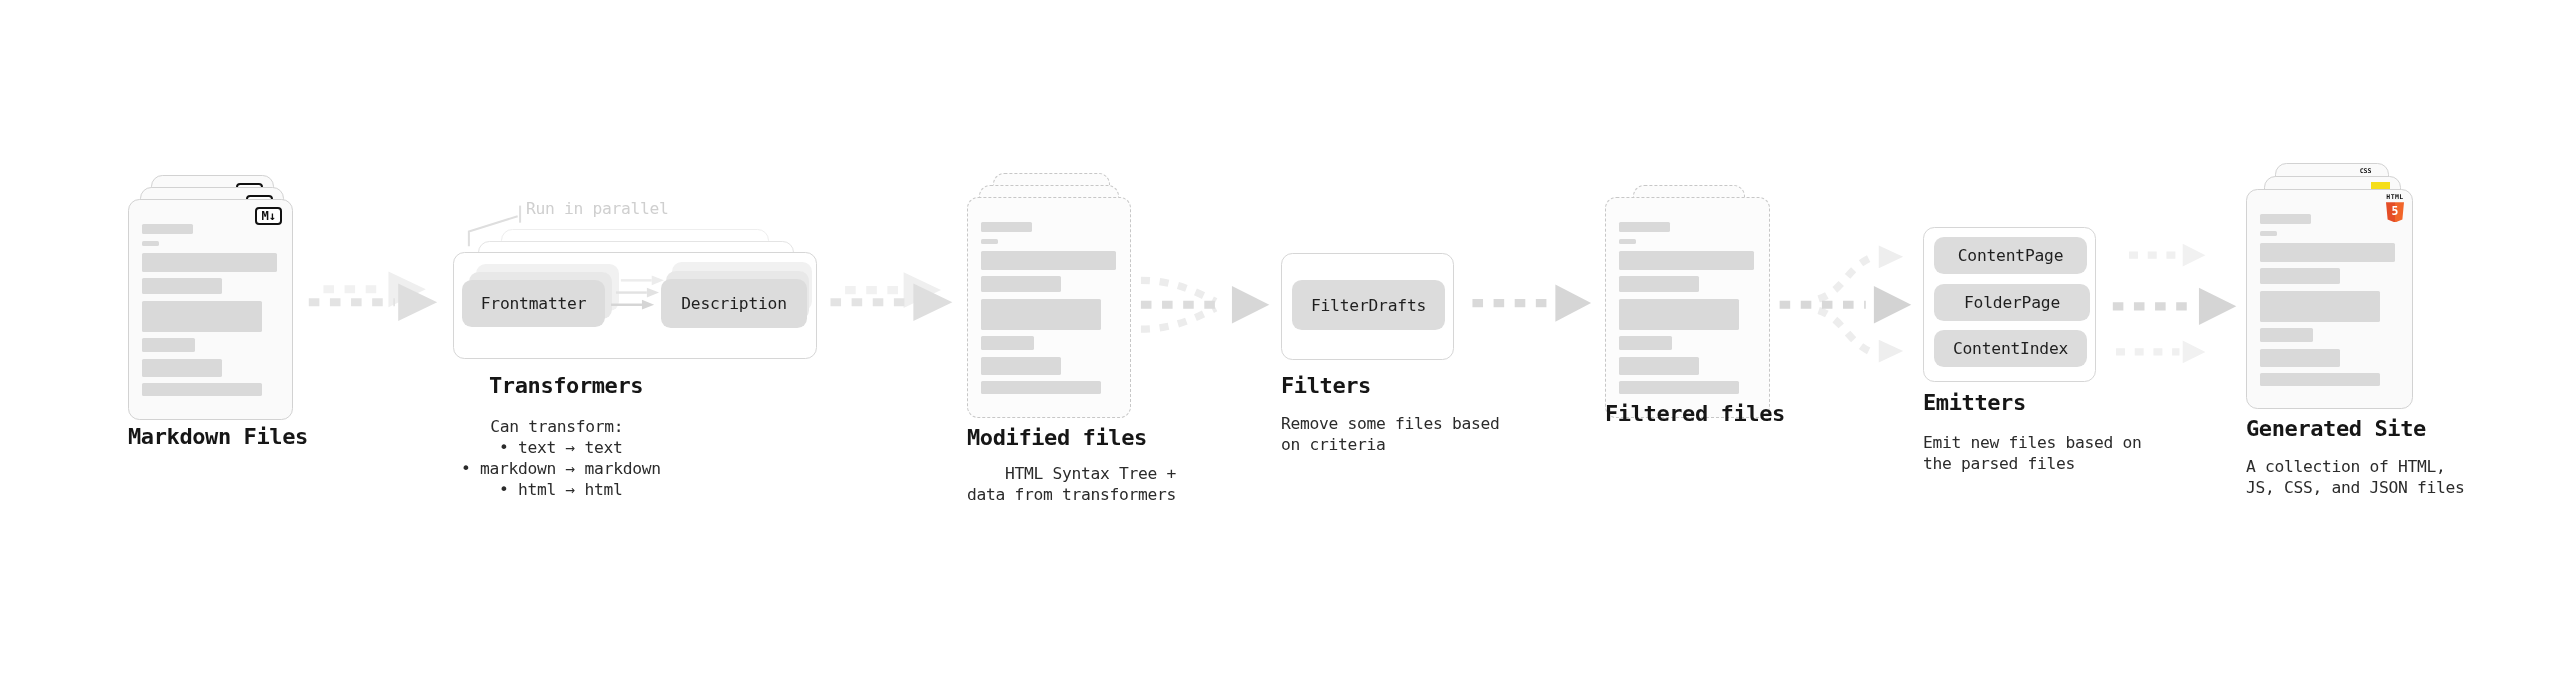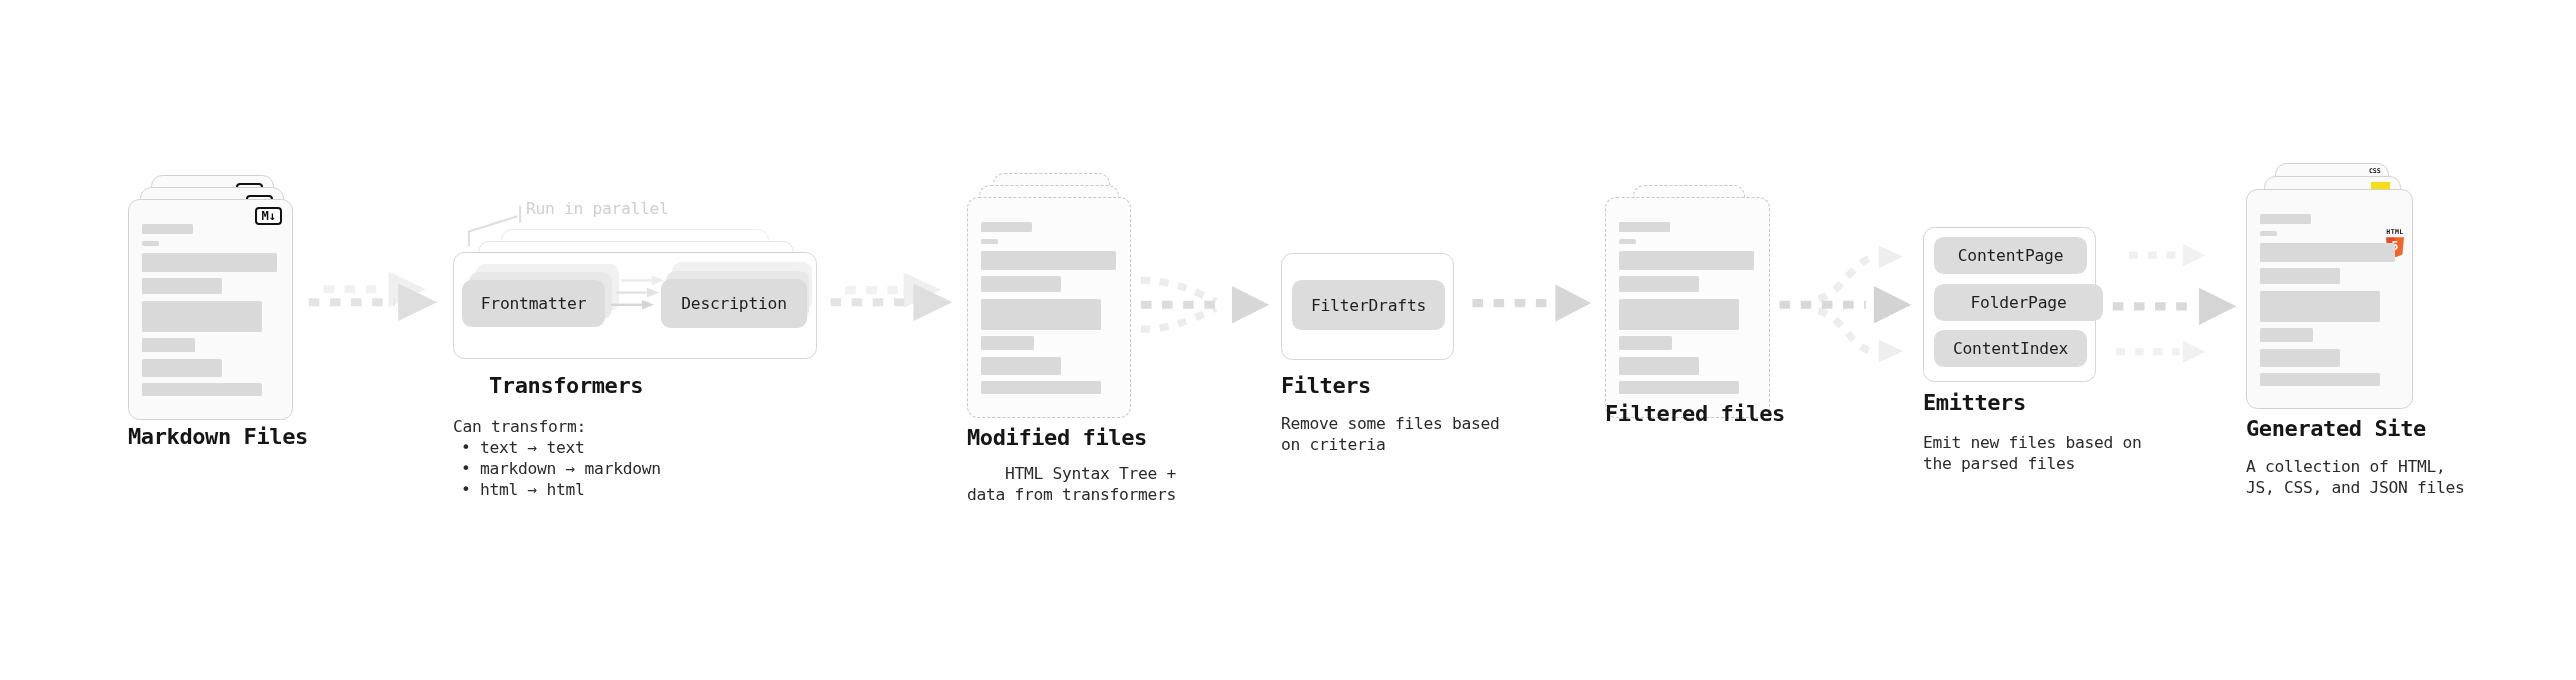--- a/index.html
+++ b/index.html
@@ -19,25 +19,25 @@
   .b1{width:51px;height:10.6px}.b2{width:17px;height:5.7px}.b3{width:135px;height:18.7px}
   .b4{width:80px;height:16.3px}.b5{width:120px;height:31px}.b6{width:53px;height:14px}
   .b7{width:80px;height:18px}.b8{width:120px;height:13px}
   
   .badge-md{
     position:absolute;top:7.3px;right:9.8px;background:#ffffff;color:#111111;
     border:2.4px solid #111111;border-radius:4.1px;font-size:12.2px;font-weight:bold;
     line-height:12.2px;padding:0.8px 4.1px;letter-spacing:0px;
   }
   
-  .badge-css{position:absolute;top:4.1px;right:7.3px;width:21px;text-align:right;
+  .badge-css{position:absolute;top:4.1px;right:7.3px;width:21px;text-align:left;
     font-size:6.5px;font-weight:bold;color:#111;line-height:7.3px;}
   .badge-css .bar{height:3.3px;background:#2d5be9;margin-top:0.8px;}
   .badge-js{position:absolute;top:4.9px;right:9.8px;width:19.5px;height:10.6px;background:#f5de19;}
-  .html5{position:absolute;top:4.1px;right:6.5px;width:21px;text-align:center;margin-top:35px;}
+  .html5{position:absolute;top:4.1px;right:6.5px;width:21px;text-align:center;}
   .html5 .word{font-size:6.5px;font-weight:bold;color:#111;letter-spacing:0.4px;line-height:7.3px;}
   .html5 .shield{
     width:18px;height:20.3px;margin:0.8px auto 0;
     background:linear-gradient(90deg,#e44d26 50%,#f16529 50%);
     clip-path:polygon(0 0,100% 0,91% 85%,50% 100%,9% 85%);
     color:#ffffff;font-size:11.4px;font-weight:bold;line-height:19.5px;text-align:center;
   }
   
   .container-box{
     position:absolute;background:#ffffff;border:1.6px solid #d6d6d6;
@@ -102,21 +102,21 @@
 
     <div class="pill ghost2" style="left:476px;top:264px;width:143px;height:47px;"></div>
     <div class="pill ghost1" style="left:469px;top:272px;width:143px;height:47px;"></div>
     <div class="pill" style="left:462px;top:280px;width:143px;height:47px;">Frontmatter</div>
 
     <div class="pill ghost2" style="left:672px;top:262px;width:140px;height:49px;"></div>
     <div class="pill ghost1" style="left:666px;top:271px;width:143px;height:49px;"></div>
     <div class="pill" style="left:661px;top:279px;width:146px;height:49px;">Description</div>
 
     <div class="stage-title" style="left:453px;top:374px;margin-left:36px;">Transformers</div>
-    <div class="text-block t-lines" style="left:453px;top:416px;">
+    <div class="text-block t-lines" style="left:453px;top:416px;text-align:center;">
       <div>Can transform:</div>
       <div>• text → text</div>
       <div>• markdown → markdown</div>
       <div>• html → html</div>
     </div>
   </div>
 
   <div>
     <div class="file-card dashed" style="left:993px;top:173px;width:117px;height:203px;"></div>
     <div class="file-card dashed" style="left:979px;top:185px;width:140px;height:211px;"></div>
@@ -162,21 +162,21 @@
           <i class="b7"></i>
           <i class="b8"></i>
       </div>
     </div>
     <div class="stage-title" style="left:1605px;top:402px;">Filtered files</div>
   </div>
 
   <div>
     <div class="container-box" style="left:1923px;top:227px;width:173px;height:155px;"></div>
     <div class="pill" style="left:1934px;top:237px;width:153px;height:37px;">ContentPage</div>
-    <div class="pill" style="left:1934px;top:284px;width:169px;height:37px;">FolderPage</div>
+    <div class="pill" style="left:1934px;top:284px;width:156px;height:37px;">FolderPage</div>
     <div class="pill" style="left:1934px;top:330px;width:153px;height:37px;">ContentIndex</div>
     <div class="stage-title" style="left:1923px;top:391px;">Emitters</div>
     <div class="text-block" style="left:1923px;top:432px;">
       <div>Emit new files based on</div>
       <div>the parsed files</div>
     </div>
   </div>
 
   <div>
     <div class="file-card" style="left:2275px;top:163px;width:114px;height:213px;">

